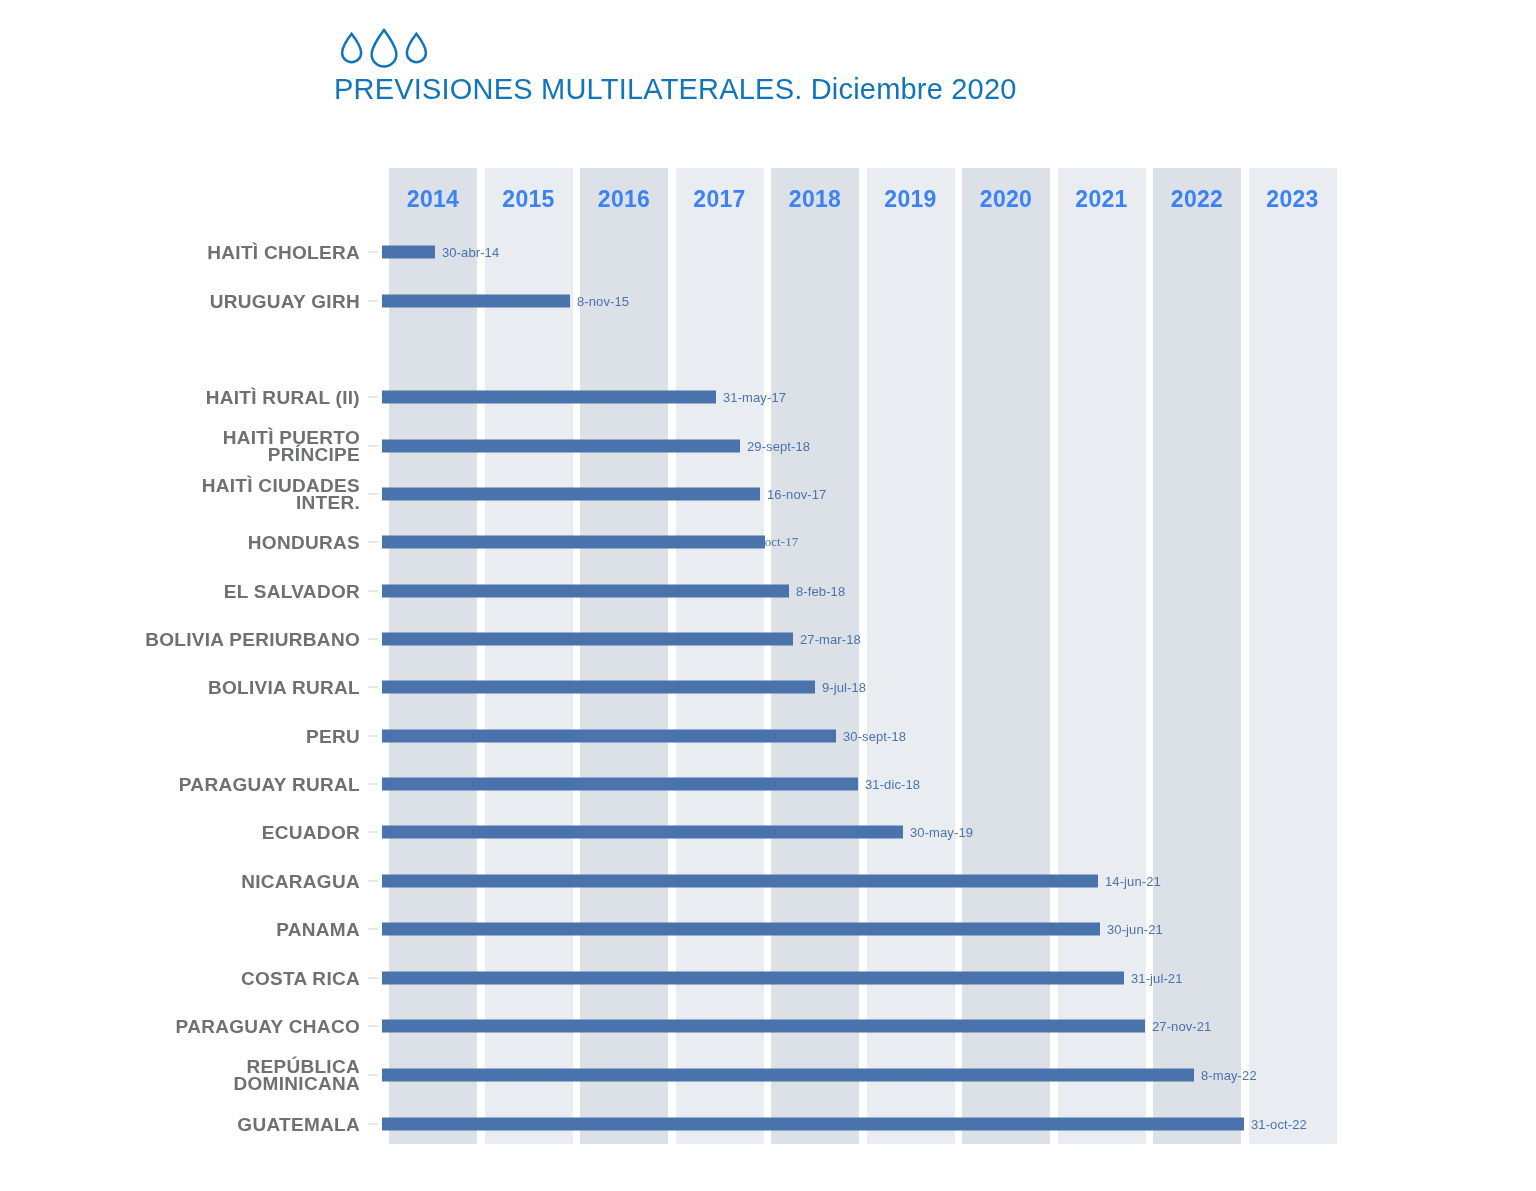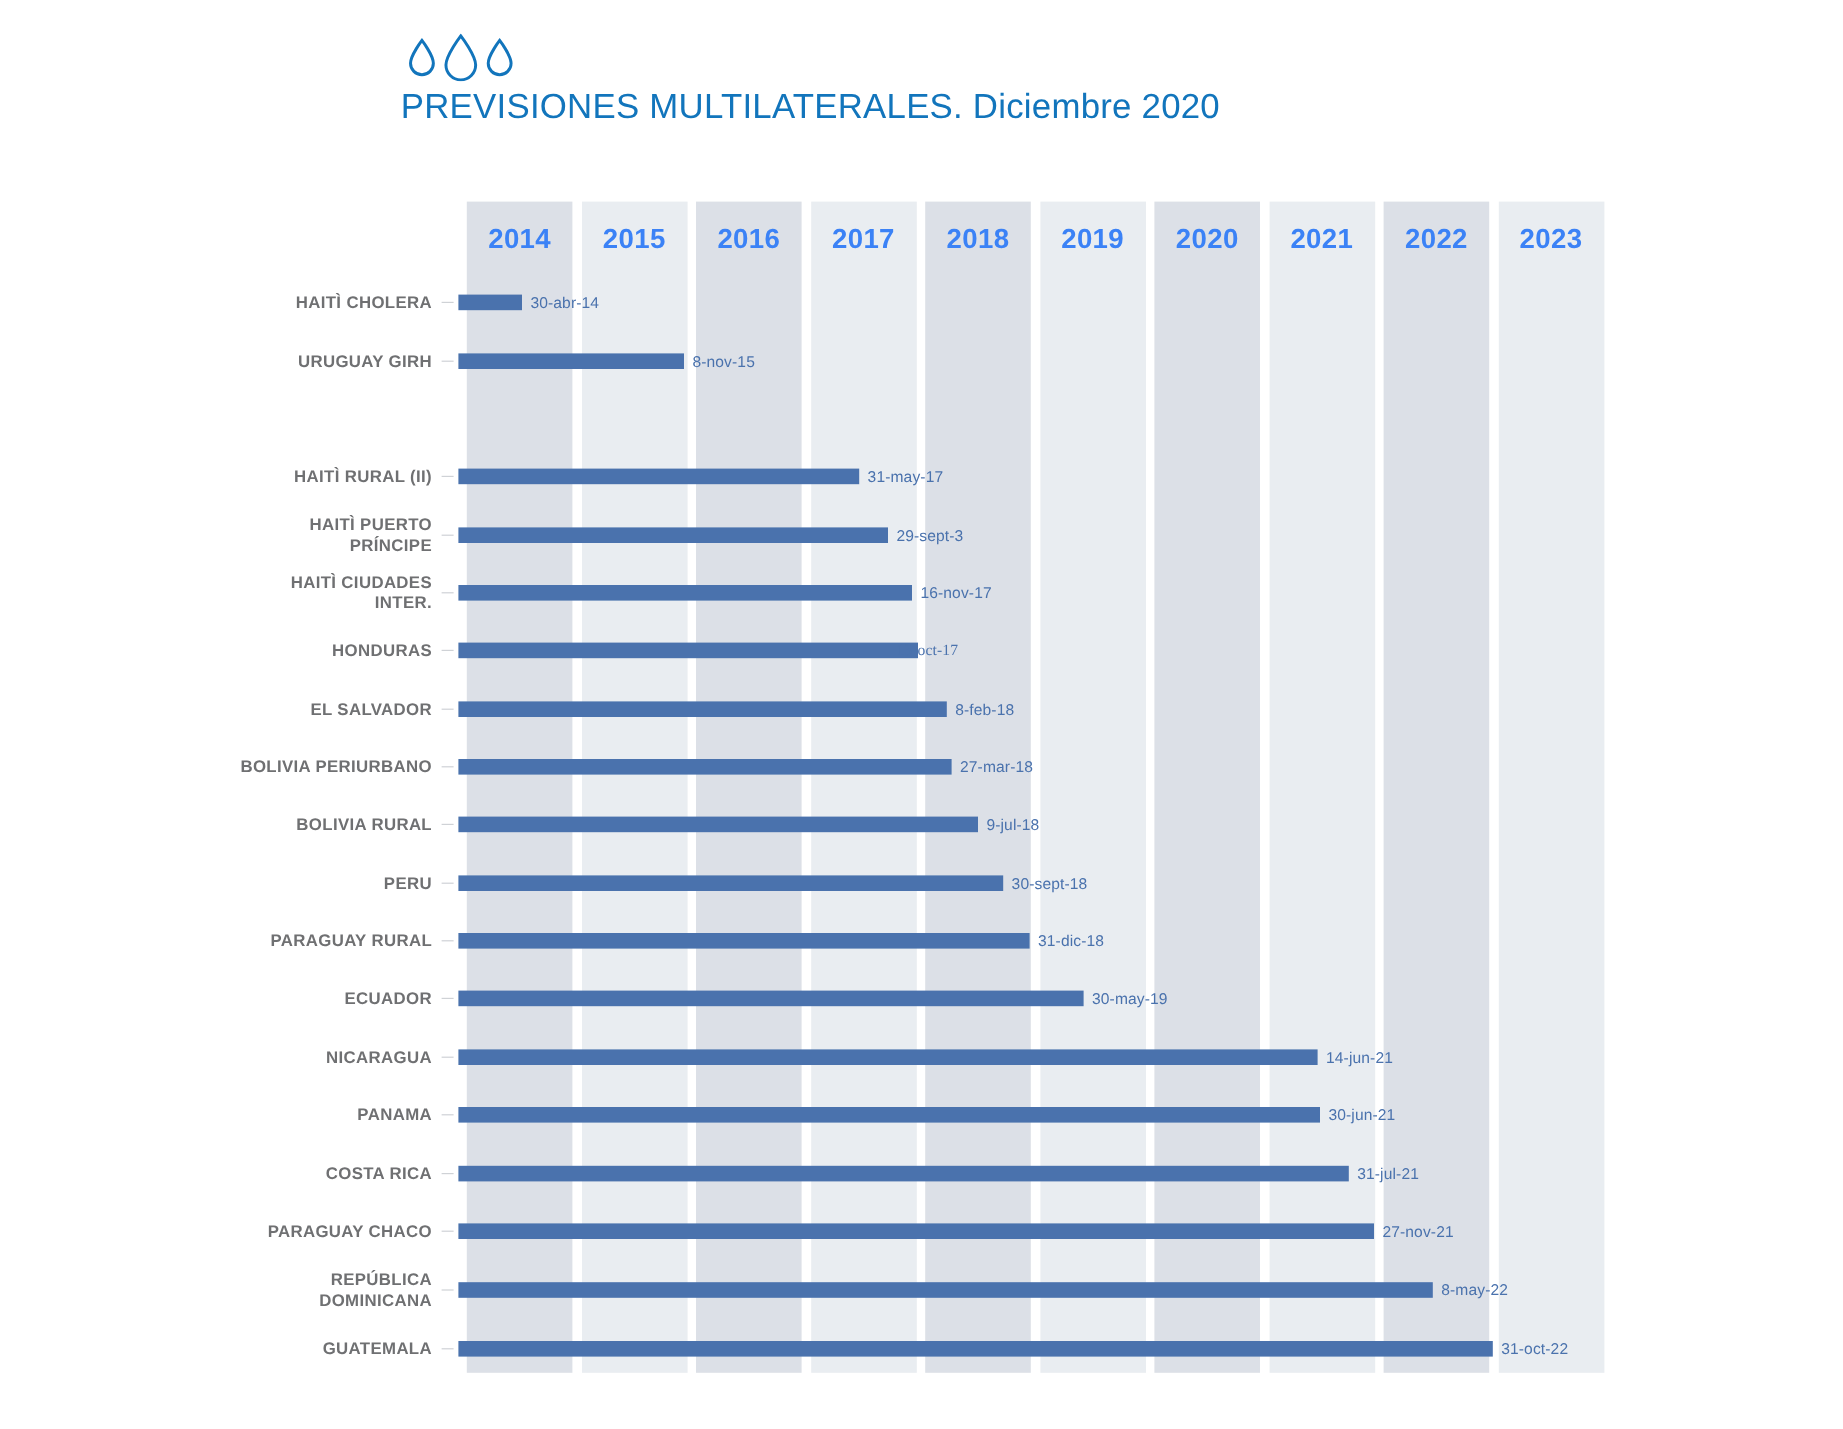--- a/index.html
+++ b/index.html
@@ -96,21 +96,21 @@
     left: 0;
     width: 1536px;
     height: 30px;
   }
 
   .row-label {
     position: absolute;
     right: 1176px;       
     width: 280px;
     text-align: right;
-    font-size: 14px;
+    font-size: 19px;
     font-weight: bold;
     color: #6f7072;
     letter-spacing: 0.3px;
     line-height: 17px;
     top: 50%;
     transform: translateY(-50%);
   }
 
   .leader {
     position: absolute;
@@ -193,21 +193,21 @@
         <div class="row-label">HAITÌ RURAL (II)</div>
         <div class="leader" style="left: 368px; width: 10px;"></div>
         <div class="bar" title="HAITÌ RURAL (II) — 31-may-17" style="width: 334px;"></div>
         <div class="bar-value" style="left: 723px;">31-may-17</div>
       </div>
       <div class="row" style="top: 431px;">
         <div class="row-label">HAITÌ PUERTO<br>PRÍNCIPE</div>
         <div class="leader" style="left: 368px; width: 10px;"></div>
         <div class="bar" title="HAITÌ PUERTO
 PRÍNCIPE — 29-sept-17" style="width: 358px;"></div>
-        <div class="bar-value" style="left: 747px;">29-sept-3</div>
+        <div class="bar-value" style="left: 747px;">29-sept-18</div>
       </div>
       <div class="row" style="top: 479px;">
         <div class="row-label">HAITÌ CIUDADES<br>INTER.</div>
         <div class="leader" style="left: 368px; width: 10px;"></div>
         <div class="bar" title="HAITÌ CIUDADES
 INTER. — 16-nov-17" style="width: 378px;"></div>
         <div class="bar-value" style="left: 767px;">16-nov-17</div>
       </div>
       <div class="row" style="top: 527px;">
         <div class="row-label">HONDURAS</div>

